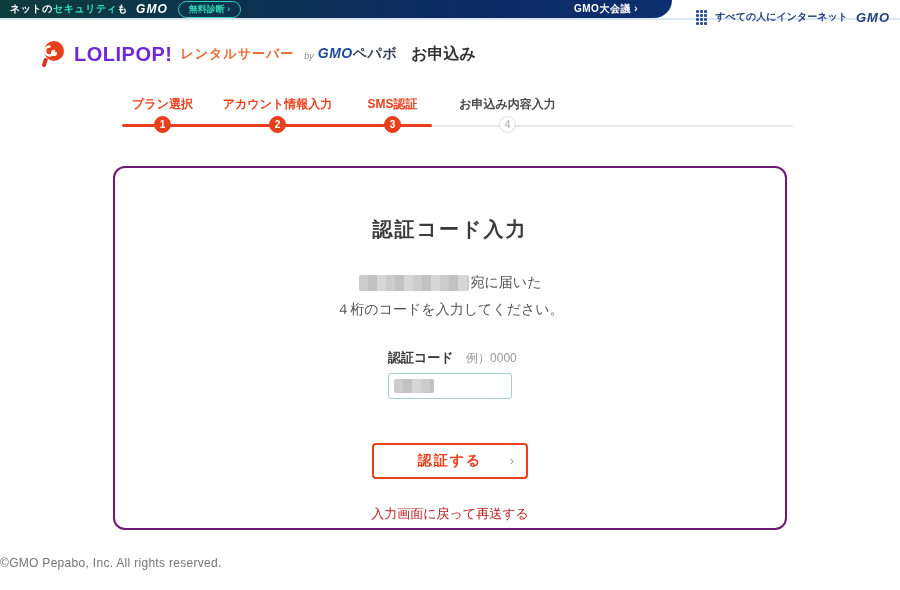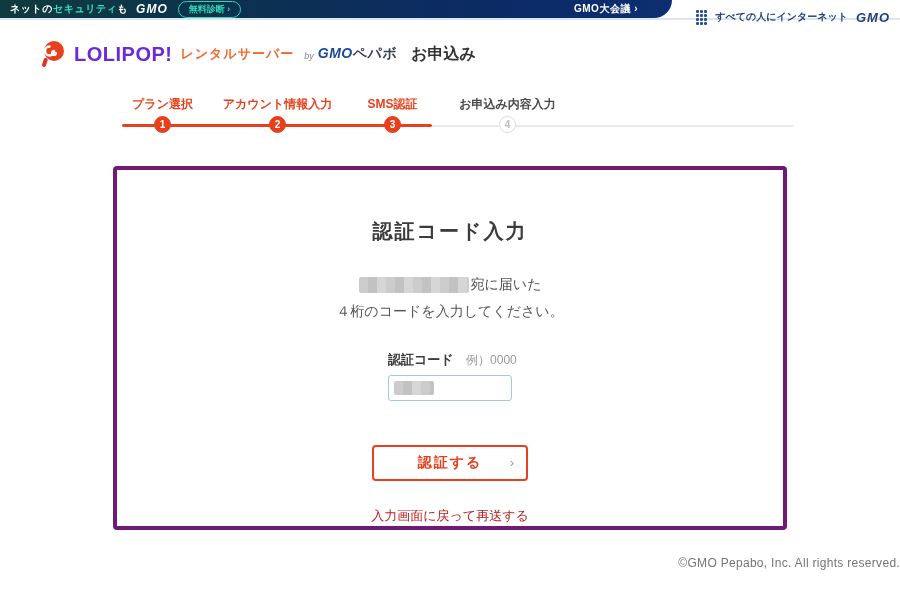--- a/index.html
+++ b/index.html
@@ -76,21 +76,21 @@
     color:#c0c0c0; font-size:10px; font-weight:bold;
     display:flex; align-items:center; justify-content:center;
     position:relative; z-index:2;
   }
   .step.active .step-circle { background:#e8401c; border-color:#e8401c; color:#ffffff; }
 
   
   .card {
     width:674px; min-height:364px;
     margin:26px auto 0;
-    border:4px solid #701a75; border-radius:4px;
+    border:2px solid #701a75; border-radius:12px;
     background:#ffffff; text-align:center;
     padding-top:48px;
   }
   .card-title { font-size:20px; font-weight:bold; color:#3c3c3c; letter-spacing:2px; }
   .desc { margin-top:26px; font-size:14px; color:#555; line-height:1.9; }
   .redact {
     display:inline-block; vertical-align:middle;
     background:repeating-linear-gradient(90deg,#cccccc 0 9px,#c2c2c2 9px 18px,#d6d6d6 18px 27px);
     border-radius:2px;
   }
@@ -118,21 +118,21 @@
     letter-spacing:2px; cursor:pointer;
     font-family:"Liberation Sans", sans-serif;
   }
   .submit-btn .chev {
     position:absolute; right:10px; top:50%;
     transform:translateY(-54%);
     color:#9a9a9a; font-size:13px; font-weight:normal;
   }
   .resend { margin-top:26px; font-size:13px; color:#b91c1c; cursor:pointer; display:inline-block; }
 
-  .footer { margin-top:26px; text-align:right; font-size:12px; color:#757575; letter-spacing:0.3px;margin-left:20px; }
+  .footer { margin-top:26px; text-align:left; font-size:12px; color:#757575; letter-spacing:0.3px; }
 </style>
 </head>
 <body>
 
 <div class="topbar">
   <div class="topbar-dark">
     <span class="sec-text"><span>ネットの</span><span class="hl">セキュリティ</span><span>も</span></span>
     <span class="gmo-logo-white">GMO</span>
     <button class="pill">無料診断 ›</button>
     <span class="conf-link">GMO大会議 ›</span>

